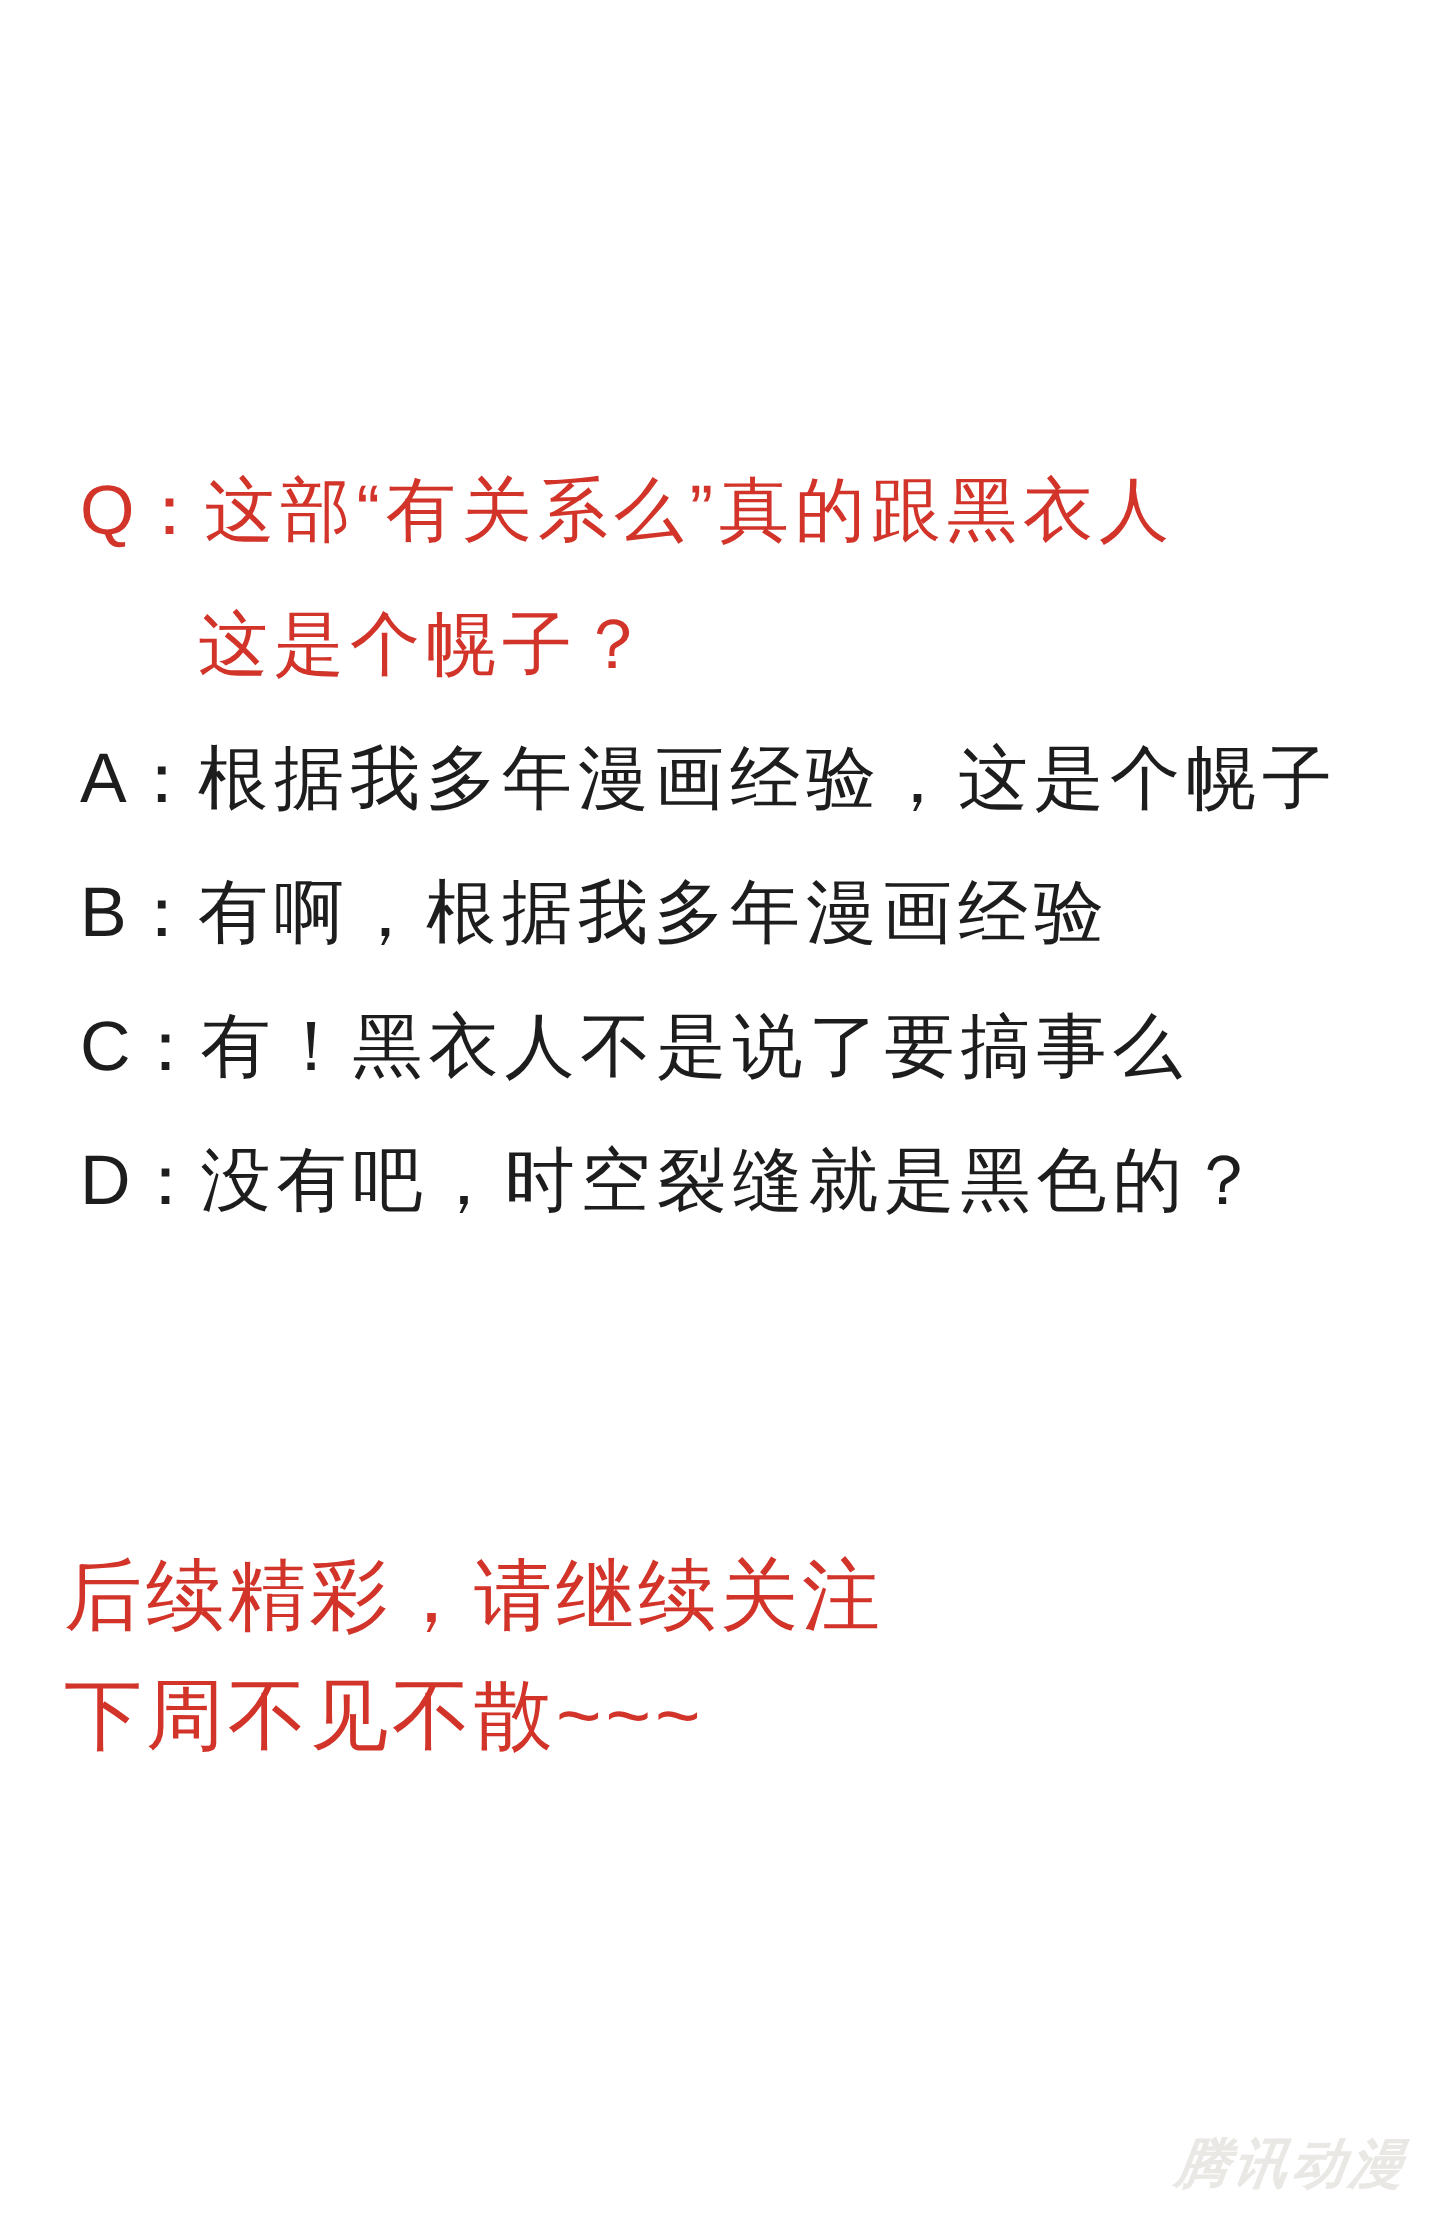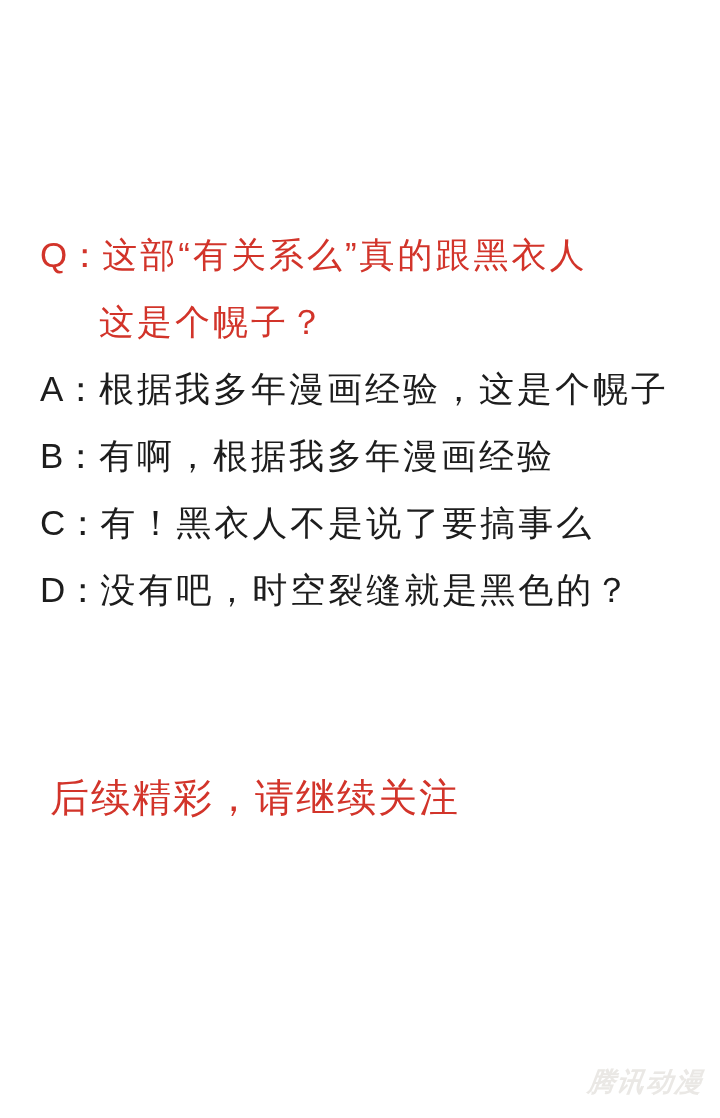--- a/index.html
+++ b/index.html
@@ -38,21 +38,21 @@
   .qa-label {
     flex: 0 0 59px;
     letter-spacing: 0;
   }
   .qa-row.red {
     color: #d2342a;
   }
   
   .footer-block {
     position: absolute;
-    left: 50px;
+    left: 32px;
     top: 768px;
     font-size: 39px;
     letter-spacing: 2px;
     color: #d2342a;
   }
   .footer-row {
     display: flex;
     align-items: center;
     height: 60px;
     white-space: nowrap;
@@ -98,17 +98,18 @@
       <span>有！黑衣人不是说了要搞事么</span>
     </div>
     <div class="qa-row">
       <span class="qa-label">D：</span>
       <span>没有吧，时空裂缝就是黑色的？</span>
     </div>
   </div>
 
   <div class="footer-block">
     <div class="footer-row">后续精彩，请继续关注</div>
+    <div class="footer-row">下周不见不散~~~</div>
   </div>
 
   <div class="watermark">腾讯动漫</div>
 
 </div>
 
 </body></html>

